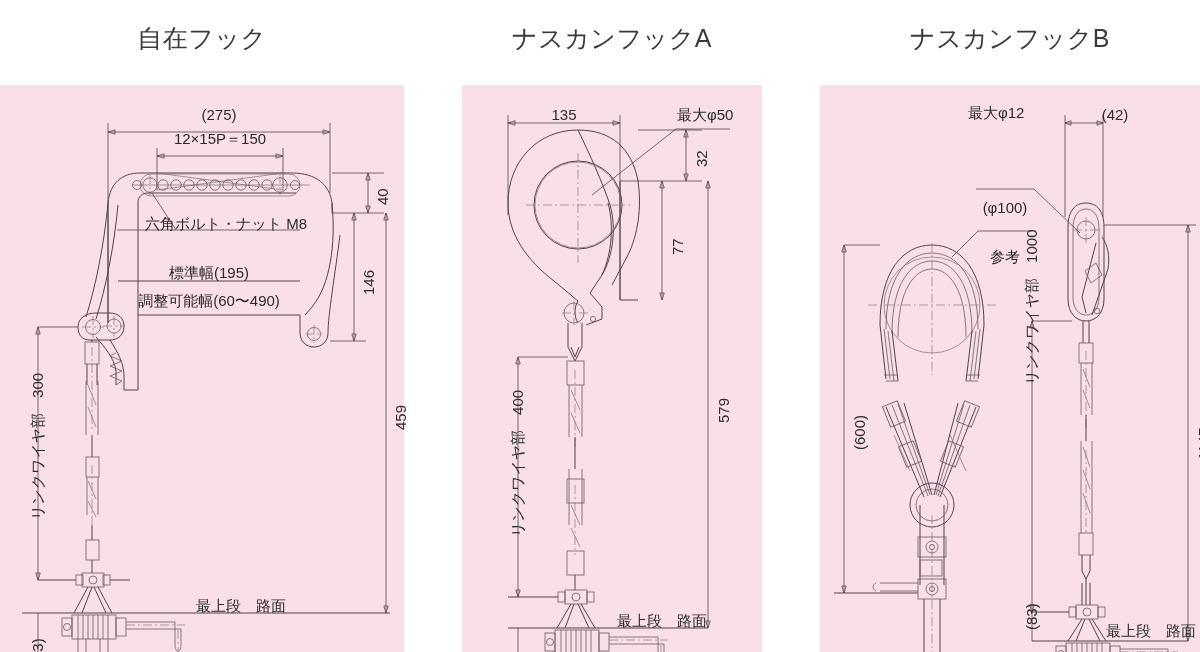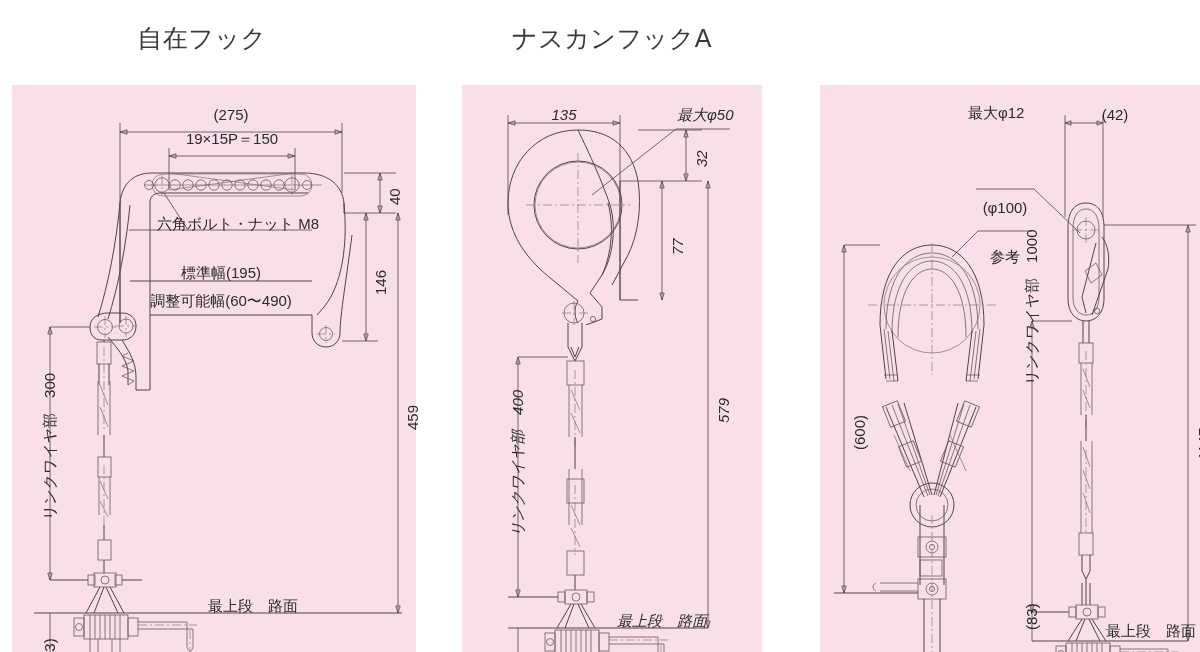--- a/index.html
+++ b/index.html
@@ -16,22 +16,22 @@
     position:absolute;text-align:center;
     font-size:25px;line-height:1;color:#3a3a3a;
     letter-spacing:.5px;white-space:nowrap;
   }
   #t1{left:0;top:26px;width:404px;}
   #t2{left:462px;top:26px;width:300px;}
   #t3{left:820px;top:26px;width:380px;}
 
   
   .panel{position:absolute;background:#f8dfe8;}
-  #p1{left:0;top:85px;width:404px;height:567px;margin-left:12px;}
-  #p2{left:462px;top:85px;width:300px;height:567px;font-style:italic;}
+  #p1{left:0;top:85px;width:404px;height:567px;}
+  #p2{left:462px;top:85px;width:300px;height:567px;}
   #p3{left:820px;top:85px;width:380px;height:567px;}
 
   .panel svg{position:absolute;left:0;top:0;width:100%;height:100%;display:block;}
 
   
   .ln{stroke:#54434b;stroke-width:1;fill:none;}
   .ln-t{stroke:#6b5a62;stroke-width:.8;fill:none;}
   .ln-h{stroke:#7d6c74;stroke-width:.7;fill:none;}
   .dim{stroke:#54434b;stroke-width:.8;fill:none;}
   .ctr{stroke:#8a7a82;stroke-width:.7;fill:none;stroke-dasharray:9 3 2 3;}
@@ -46,20 +46,21 @@
   .rot{transform-origin:0 0;transform:rotate(-90deg);}
   .cen{transform:translateX(-50%);}
 </style>
 </head>
 <body>
 
 <div class="sheet">
 
   <div class="title" id="t2">ナスカンフックA</div>
   <div class="title" id="t1">自在フック</div>
+  <div class="title" id="t3">ナスカンフックB</div>
 
   <div class="panel" id="p1">
     <svg viewBox="0 0 404 567" preserveAspectRatio="none">
 
       <line class="dim" x1="108" y1="38" x2="108" y2="238"></line>
       <line class="dim" x1="330" y1="38" x2="330" y2="108"></line>
       <line class="dim" x1="108" y1="47" x2="330" y2="47"></line>
       <path class="dim" d="M108 47 l7 -2.2 v4.4 z" fill="#54434b"></path>
       <path class="dim" d="M330 47 l-7 -2.2 v4.4 z" fill="#54434b"></path>
 
@@ -208,21 +209,21 @@
       <line class="dim" x1="38" y1="242" x2="38" y2="495"></line>
       <path class="dim" d="M38 242 l-2.2 7 h4.4 z" fill="#54434b"></path>
       <path class="dim" d="M38 495 l-2.2 -7 h4.4 z" fill="#54434b"></path>
       <line class="dim" x1="38" y1="242" x2="78" y2="242"></line>
 
       <line class="dim" x1="38" y1="528" x2="38" y2="570"></line>
       <line class="dim" x1="22" y1="570" x2="52" y2="570"></line>
     </svg>
 
     <div class="dtxt cen" style="left:219px;top:22px;">(275)</div>
-    <div class="dtxt cen" style="left:220px;top:46px;">19×15P＝150</div>
+    <div class="dtxt cen" style="left:220px;top:46px;">12×15P＝150</div>
     <div class="dtxt rot" style="left:375px;top:120px;">40</div>
     <div class="dtxt jp" style="left:145px;top:131px;">六角ボルト・ナット M8</div>
     <div class="dtxt jp cen" style="left:209px;top:180px;">標準幅(195)</div>
     <div class="dtxt jp cen" style="left:209px;top:208px;">調整可能幅(60〜490)</div>
     <div class="dtxt rot" style="left:361px;top:210px;">146</div>
     <div class="dtxt rot" style="left:393px;top:345px;">459</div>
     <div class="dtxt jp rot" style="left:30px;top:435px;">リンクワイヤ部　300</div>
     <div class="dtxt rot" style="left:30px;top:580px;">(23)</div>
     <div class="dtxt jp" style="left:196px;top:513px;">最上段　路面</div>
   </div>

